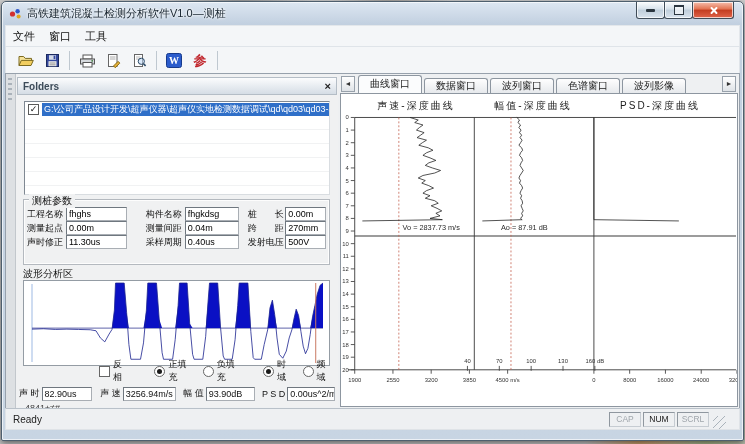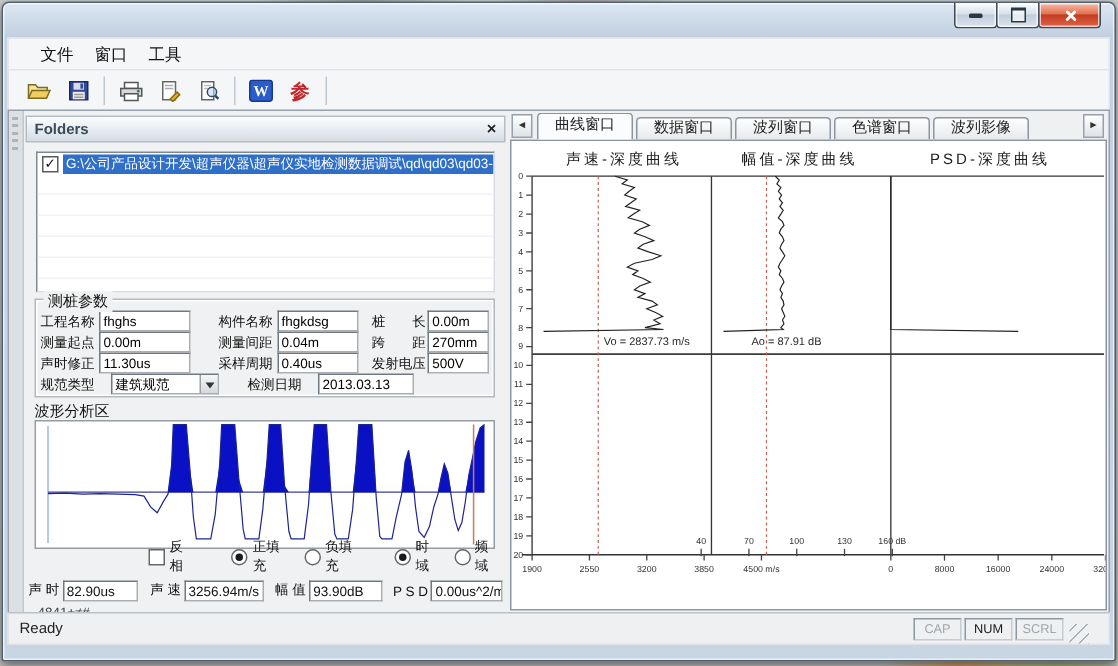--- a/index.html
+++ b/index.html
@@ -24,21 +24,21 @@
     display:flex;align-items:center;justify-content:center;border-radius:0 0 3px 3px;
     background:linear-gradient(#fbfdfe,#d6e1ea 45%,#bfcedb 50%,#dae4ee);box-shadow:inset 0 0 0 1px rgba(255,255,255,.7);}
   .win-btn.close{width:40px;background:linear-gradient(#f6bfae,#e2714f 45%,#c23c20 50%,#e0644a);}
   .glyph-min{width:9px;height:3px;background:#2b3640;border-radius:1px;}
   .glyph-max{width:8px;height:7px;border:1px solid #2b3640;border-top-width:2px;background:rgba(255,255,255,.6);}
   .glyph-close{position:relative;width:9px;height:9px;}
   .glyph-close::before,.glyph-close::after{content:"";position:absolute;left:4px;top:0;width:2px;height:9px;background:#fff;border-radius:1px;}
   .glyph-close::before{transform:rotate(45deg);}  .glyph-close::after{transform:rotate(-45deg);}
   
   .menubar{position:absolute;left:3px;right:3px;top:23px;height:20px;background:#f4f6f8;
-    border:1px solid #e3e7eb;display:flex;align-items:center;padding-left:14px;font-size:11px;color:#111;}
+    border:1px solid #e3e7eb;display:flex;align-items:center;padding-left:0;font-size:11px;color:#111;}
   .menu-item{padding:2px 7px;}
   .toolbar{position:absolute;left:3px;right:3px;top:44px;height:27px;background:#f4f6f8;
     border:1px solid #dfe4e9;border-bottom:1px solid #aeb9c3;display:flex;align-items:center;padding-left:7px;}
   .tool-btn{width:26px;height:23px;display:flex;align-items:center;justify-content:center;}
   .tb-sep{width:1px;height:19px;background:#bfc8d0;margin:0 4px;}
   .param-char{color:#c0262c;font-weight:bold;font-size:13px;line-height:13px;}
   
   .main{position:absolute;left:3px;right:3px;top:71px;bottom:31px;background:#eef0f2;border:1px solid #97a1ac;}
   .dock-strip{position:absolute;left:0;top:0;bottom:0;width:9px;background:#dde0e3;border-right:1px solid #c2c7cc;}
   .dock-strip::before{content:"";position:absolute;left:2px;top:4px;width:4px;height:22px;
@@ -107,20 +107,28 @@
   .grip{width:13px;height:13px;margin-left:4px;align-self:flex-end;
     background:repeating-linear-gradient(135deg,transparent 0 3px,#aab3bb 3px 4px,transparent 4px 5px);}
 </style>
 </head>
 <body>
 
 <div class="desktop-bg"></div>
 
 <div class="window">
 
+  <div class="titlebar">
+    <svg width="13" height="13">
+      <circle cx="3.5" cy="7" r="2.6" fill="#d22f2f"></circle>
+      <circle cx="8.6" cy="4.2" r="2.2" fill="#2f58c9"></circle>
+      <circle cx="9.6" cy="9.4" r="2" fill="#e0a71e"></circle>
+    </svg>
+    <span class="title-text">高铁建筑混凝土检测分析软件V1.0—测桩</span>
+  </div>
   <div class="win-buttons">
     <div class="win-btn">
         <span class="glyph-min"></span>
       </div>
     <div class="win-btn">
         <span class="glyph-max"></span>
       </div>
     <div class="win-btn close">
         <span class="glyph-close"></span>
       </div>
@@ -227,29 +235,20 @@
           <span class="p-label c3">跨　　距</span>
           <span class="p-field w3">270mm</span>
         </div>
         <div class="p-row">
           <span class="p-label">声时修正</span>
           <span class="p-field w1">11.30us</span>
           <span class="p-label c2">采样周期</span>
           <span class="p-field w2">0.40us</span>
           <span class="p-label c3">发射电压</span>
           <span class="p-field w3">500V</span>
-        </div>
-        <div class="p-row">
-          <span class="p-label">规范类型</span>
-          <span class="p-field w1 combo">
-            <span>建筑规范</span>
-            <span class="combo-btn"></span>
-          </span>
-          <span class="p-label c2">检测日期</span>
-          <span class="p-field w2">2013.03.13</span>
         </div>
       </div>
 
       <div class="wave-label">波形分析区</div>
       <div class="wave-box">
         <svg id="waveform-svg" viewBox="0 0 305 82" preserveAspectRatio="none">
             <line x1="8" y1="3" x2="8" y2="79" stroke="#9db9e4" stroke-width="1"></line>
             <line x1="8" y1="46" x2="299" y2="46" stroke="#3a3f96" stroke-width="0.8"></line>
             <path d="M8,46L8.0,46.0L19.6,46.0L31.3,46.0L42.9,46.0L54.6,46.0L66.2,46.0L72.0,46.0L76.4,46.0L80.8,46.0L85.1,46.0L88.0,46.0L90.4,28.4L91.5,2.0L100.2,2.0L102.6,30.6L104.9,46.0L106.9,46.0L116.5,46.0L119.5,46.0L122.4,28.4L123.8,2.0L132.5,2.0L135.2,37.2L138.1,46.0L139.5,46.0L148.6,46.0L151.2,46.0L154.1,24.0L155.5,2.0L163.1,2.0L165.7,41.6L168.6,46.0L170.1,46.0L178.8,46.0L181.7,46.0L184.1,19.6L185.5,2.0L193.7,2.0L196.6,46.0L199.2,46.0L200.6,46.0L208.2,46.0L211.1,46.0L213.7,24.0L215.2,2.0L223.9,2.0L226.8,46.0L229.2,46.0L230.6,46.0L237.3,46.0L240.2,46.0L243.7,46.0L246.0,26.2L248.4,18.7L250.7,32.8L253.0,46.0L255.3,46.0L258.8,46.0L262.3,46.0L265.2,46.0L267.9,46.0L269.9,37.2L272.2,27.5L274.6,33.7L276.9,46.0L279.2,46.0L281.5,46.0L283.9,46.0L286.2,46.0L288.5,35.0L290.9,24.0L293.2,13.0L296.1,4.2L299.0,2.0L299,46Z" fill="#0a10c4" stroke="none"></path>
             <polyline points="8.0,47.0 19.6,46.6 31.3,47.3 42.9,47.0 54.6,47.3 66.2,47.6 72.0,48.6 76.4,55.6 80.8,59.4 85.1,51.8 88.0,47.3 90.4,28.4 91.5,2.0 100.2,2.0 102.6,30.6 104.9,62.0 106.9,76.4 116.5,76.4 119.5,60.4 122.4,28.4 123.8,2.0 132.5,2.0 135.2,37.2 138.1,70.0 139.5,76.4 148.6,76.4 151.2,57.2 154.1,24.0 155.5,2.0 163.1,2.0 165.7,41.6 168.6,71.6 170.1,76.4 178.8,76.4 181.7,54.0 184.1,19.6 185.5,2.0 193.7,2.0 196.6,46.0 199.2,73.2 200.6,76.4 208.2,76.4 211.1,57.2 213.7,24.0 215.2,2.0 223.9,2.0 226.8,49.2 229.2,74.8 230.6,76.4 237.3,76.4 240.2,62.0 243.7,47.6 246.0,26.2 248.4,18.7 250.7,32.8 253.0,55.6 255.3,71.6 258.8,75.4 262.3,68.4 265.2,55.6 267.9,47.6 269.9,37.2 272.2,27.5 274.6,33.7 276.9,49.2 279.2,63.6 281.5,71.0 283.9,65.8 286.2,52.4 288.5,35.0 290.9,24.0 293.2,13.0 296.1,4.2 299.0,2.0" fill="none" stroke="#1c2490" stroke-width="0.8"></polyline>

